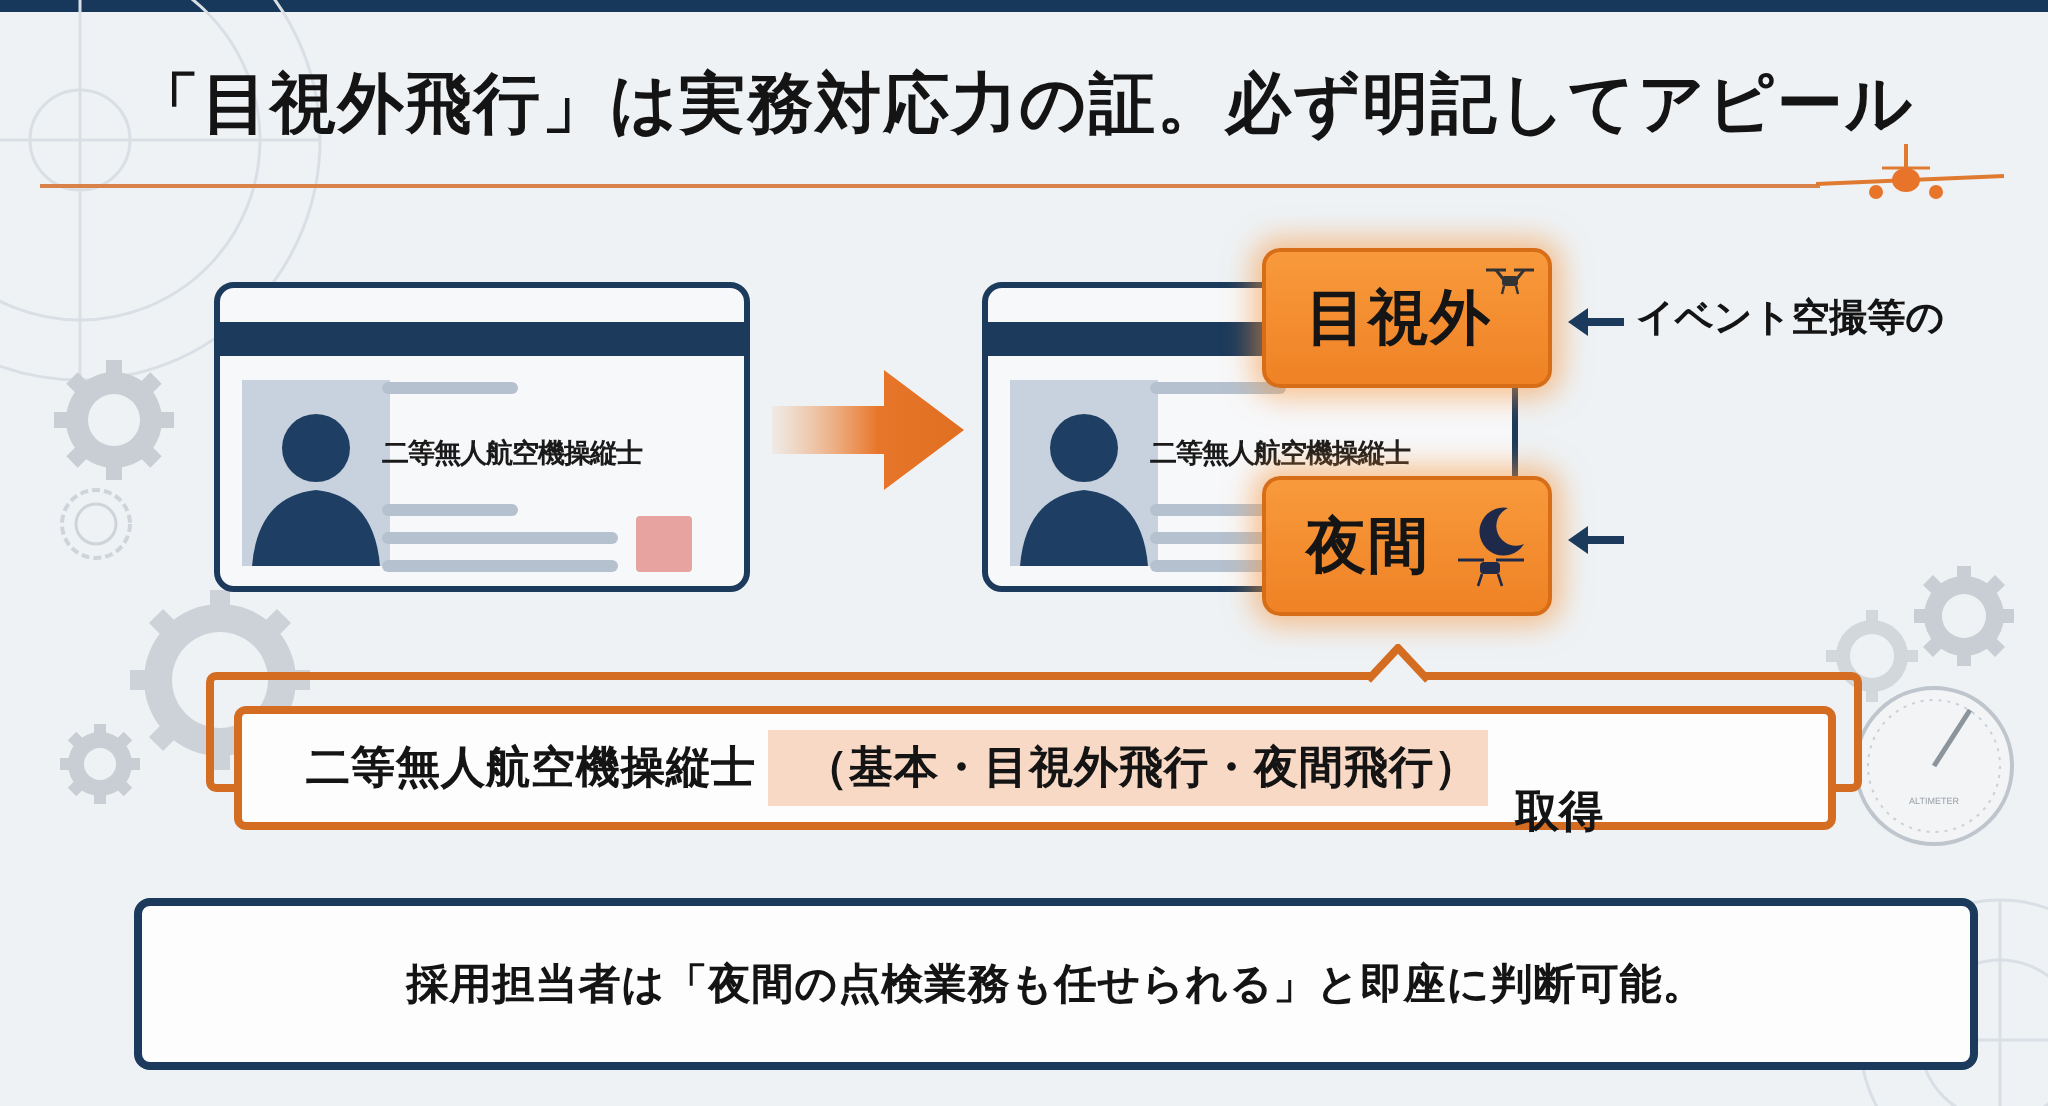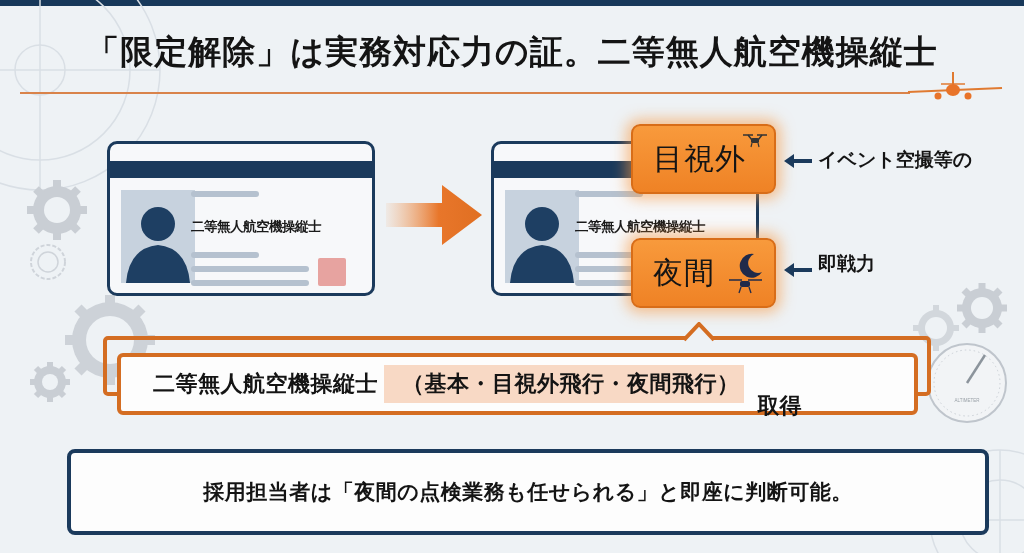--- a/index.html
+++ b/index.html
@@ -36,21 +36,21 @@
 
   .arrow-big { position: absolute; left: 386px; top: 185px; width: 96px; height: 60px; }
 
   
   .badge {
     position: absolute; background: linear-gradient(#f89a3c, #ef8225);
     border: 2px solid #d86d18; border-radius: 9px;
     box-shadow: 0 0 14px 5px rgba(248, 150, 60, 0.55);
     display: flex; align-items: center;
   }
-  .badge .btext { font-size: 30px; font-weight: normal; color: #151515; letter-spacing: 1px; }
+  .badge .btext { font-size: 30px; font-weight: bold; color: #151515; letter-spacing: 1px; }
   .badge-a { left: 631px; top: 124px; width: 145px; height: 70px; padding-left: 20px; }
   .badge-b { left: 631px; top: 238px; width: 145px; height: 70px; padding-left: 20px; }
   .badge svg { position: absolute; }
 
   .side-note { position: absolute; display: flex; align-items: flex-start; }
   .side-note .arr { width: 28px; height: 14px; margin-right: 6px; margin-top: 8px; }
   .side-note .ntext { font-size: 19px; font-weight: bold; color: #141414; line-height: 27px; }
   .note-a { left: 784px; top: 146px; }
   .note-b { left: 784px; top: 250px; }
 
@@ -148,21 +148,21 @@
   </g>
 
   <g>
     <circle cx="967" cy="383" r="39" fill="#f2f4f6" stroke="#bfc5cc" stroke-width="2"></circle>
     <circle cx="967" cy="383" r="33" fill="none" stroke="#cbd0d6" stroke-width="1" stroke-dasharray="1.5 3"></circle>
     <line x1="967" y1="383" x2="985" y2="355" stroke="#8c949c" stroke-width="2.5"></line>
     <text x="967" y="402" font-size="4.5" text-anchor="middle" fill="#9aa1a8" font-family="Liberation Sans, sans-serif">ALTIMETER</text>
   </g>
 </svg>
 
-<div class="title">「限定解除」は実務対応力の証。二等無人航空機操縦士</div>
+<div class="title">「目視外飛行」は実務対応力の証。必ず明記してアピール</div>
 <div class="title-rule"></div>
 <svg class="plane" viewBox="0 0 100 34">
   <line x1="3" y1="22" x2="97" y2="18" stroke="#e07a30" stroke-width="2"></line>
   <line x1="48" y1="2" x2="48" y2="18" stroke="#e07a30" stroke-width="2"></line>
   <line x1="36" y1="14" x2="60" y2="14" stroke="#e07a30" stroke-width="1.5"></line>
   <ellipse cx="48" cy="20" rx="7" ry="6" fill="#e8742a"></ellipse>
   <circle cx="33" cy="26" r="3.5" fill="#e8742a"></circle>
   <circle cx="63" cy="26" r="3.5" fill="#e8742a"></circle>
 </svg>
 
@@ -236,21 +236,20 @@
     <rect x="12" y="29" width="10" height="6" rx="2" fill="#1f2a4a"></rect>
     <line x1="13" y1="35" x2="11" y2="41" stroke="#1f2a4a" stroke-width="1.3"></line>
     <line x1="21" y1="35" x2="23" y2="41" stroke="#1f2a4a" stroke-width="1.3"></line>
   </svg>
 </div>
 <div class="side-note note-b">
   <svg class="arr" viewBox="0 0 28 14" style="margin-top:13px;">
     <path d="M0 7 L10 0 V5 H28 V9 H10 V14 Z" fill="#1b3a5c"></path>
   </svg>
   <div class="ntext">
-    <div>即戦力</div>
   </div>
 </div>
 
 <div class="callout-back"></div>
 <svg class="notch" viewBox="0 0 30 20">
   <path d="M0 18 L15 2 L30 18" fill="#eef2f5" stroke="#d46d22" stroke-width="4"></path>
 </svg>
 <div class="callout-front">
   <span class="pre">二等無人航空機操縦士</span>
   <span class="hl">（基本・目視外飛行・夜間飛行）</span>

